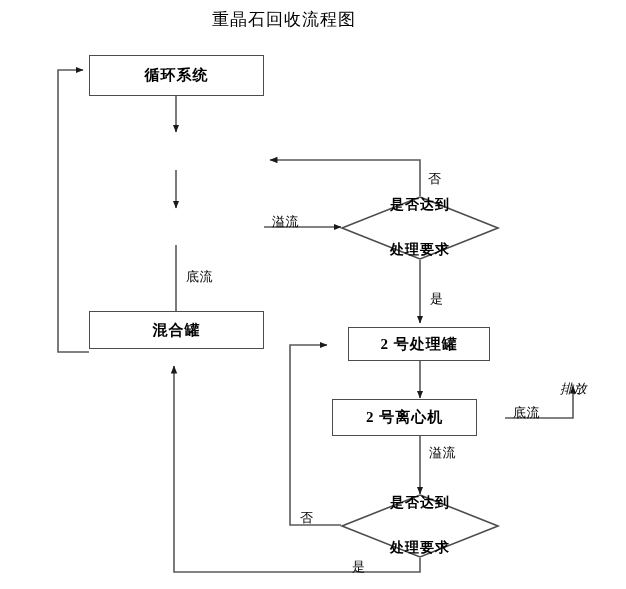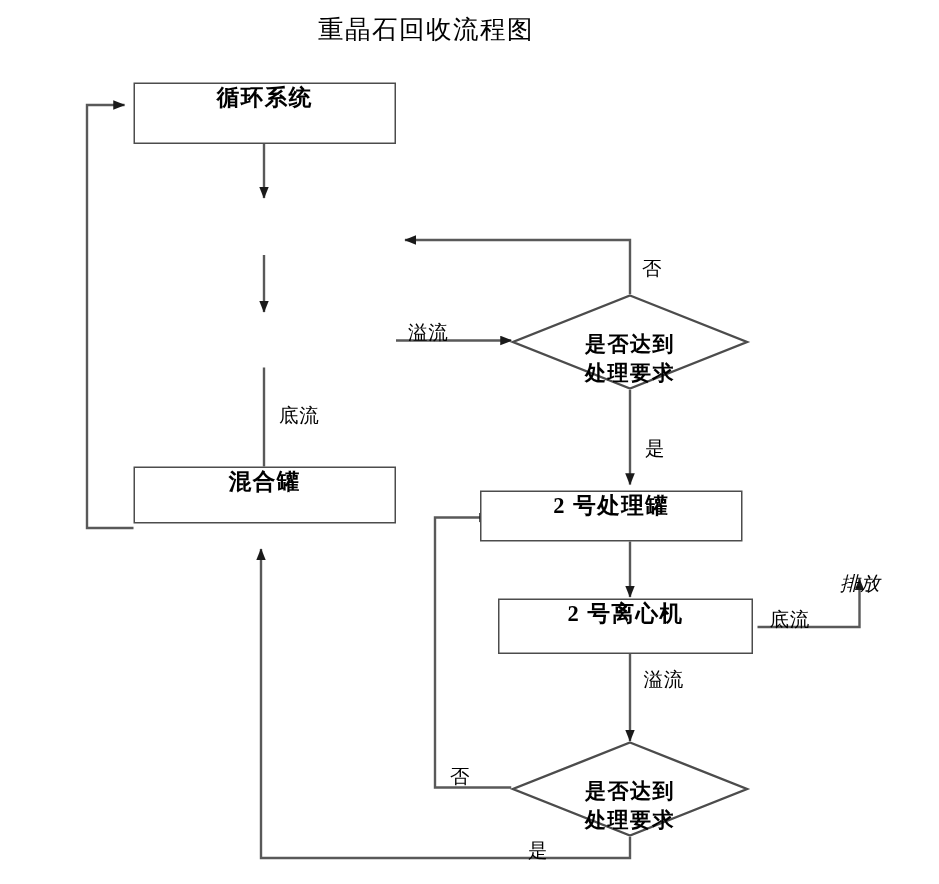--- a/index.html
+++ b/index.html
@@ -27,20 +27,21 @@
     font-family: "Liberation Serif", "DejaVu Serif", serif;
     color: #000000;
     letter-spacing: 1px;
   }
   .node {
     position: absolute;
     box-sizing: border-box;
     border: 1.5px solid #4c4c4c;
     background: #ffffff;
     display: flex;
+    align-items: center;
     justify-content: center;
     font-family: "Liberation Serif", "DejaVu Serif", serif;
     font-weight: bold;
     font-size: 15px;
     color: #000000;
     letter-spacing: 1px;
   }
   .diamond {
     position: absolute;
     background: #ffffff;
@@ -53,21 +54,21 @@
   }
   .diamond .dlabel {
     position: absolute;
     left: 0;
     top: 0;
     width: 100%;
     height: 100%;
     display: flex;
     flex-direction: column;
     align-items: center;
-    justify-content: flex-end;
+    justify-content: space-between;
     font-family: "Liberation Serif", "DejaVu Serif", serif;
     font-weight: bold;
     font-size: 14px;
     color: #000000;
     line-height: 1.35;
     letter-spacing: 1px;
     pointer-events: none;
   }
   .edge-label {
     position: absolute;
@@ -129,25 +130,25 @@
   <div class="node" style="left:89px; top:55px; width:175px; height:41px;">
     <span>循环系统</span>
   </div>
 
 
 
   <div class="node" style="left:89px; top:311px; width:175px; height:38px;">
     <span>混合罐</span>
   </div>
 
-  <div class="node" style="left:320px; top:327px; width:175px; height:34px;">
+  <div class="node" style="left:348px; top:327px; width:142px; height:34px;">
     <span>2 号处理罐</span>
   </div>
 
-  <div class="node" style="left:332px; top:399px; width:170px; height:37px;">
+  <div class="node" style="left:332px; top:399px; width:145px; height:37px;">
     <span>2 号离心机</span>
   </div>
 
   <div class="diamond" style="left:341px; top:196px; width:158px; height:64px;">
     <svg width="158" height="64" viewBox="0 0 158 64" xmlns="http://www.w3.org/2000/svg">
       <polygon points="79,1 157,32 79,63 1,32" fill="#ffffff" stroke="#4c4c4c" stroke-width="1.6"></polygon>
     </svg>
     <div class="dlabel">
       <span>是否达到</span>
       <span>处理要求</span>

